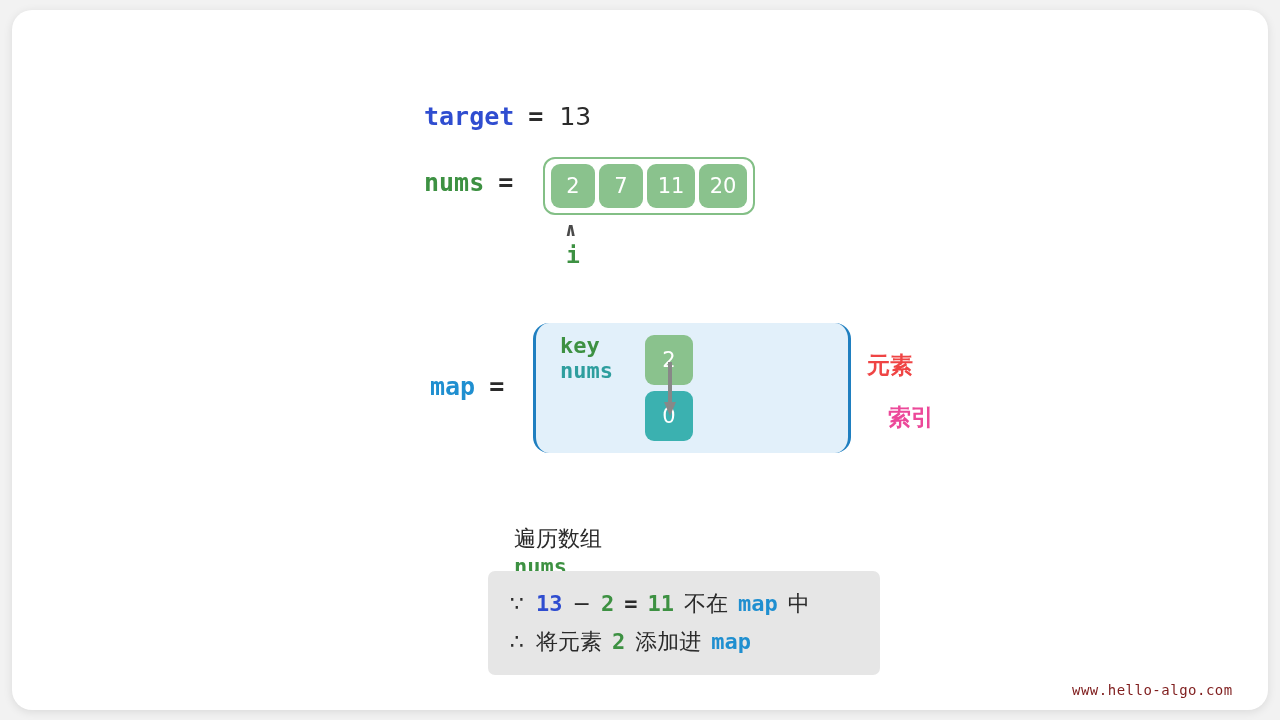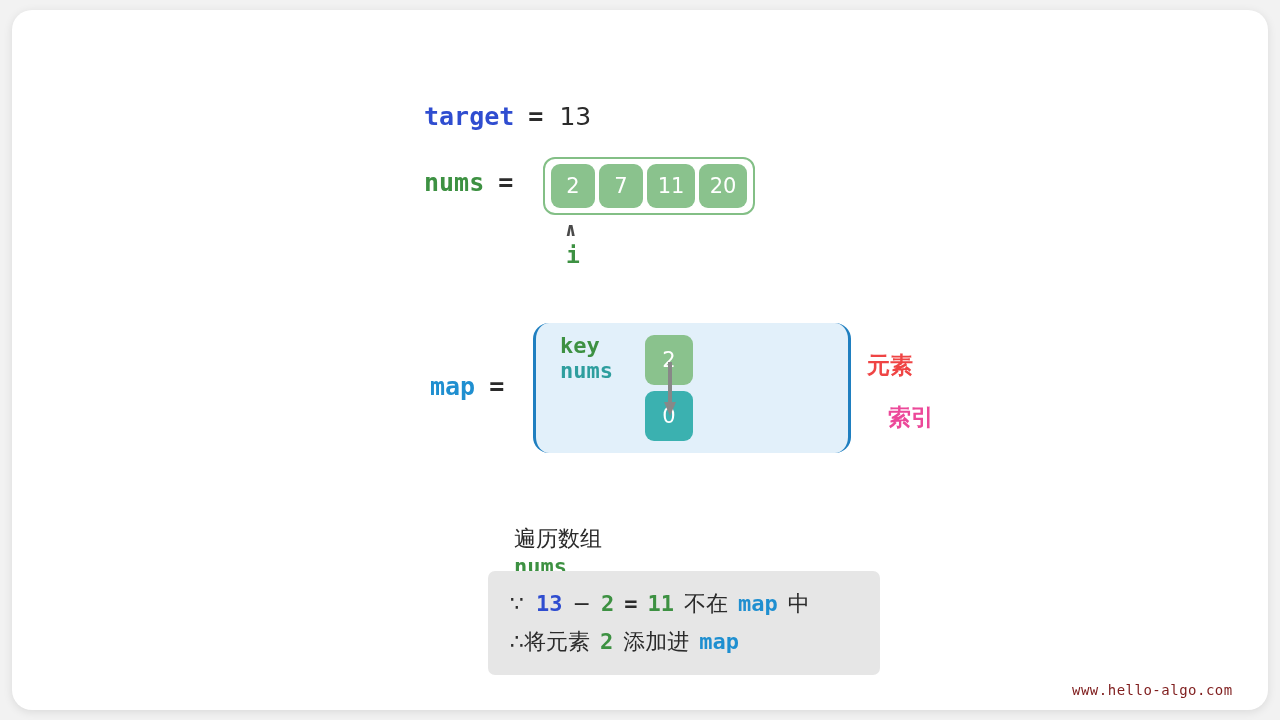--- a/index.html
+++ b/index.html
@@ -250,21 +250,21 @@
       <span class="cn" style="margin-left:10px">−</span>
       <span class="tok tok-green" style="margin-left:10px">2</span>
       <span class="tok tok-dark" style="margin-left:10px">=</span>
       <span class="tok tok-green" style="margin-left:10px">11</span>
       <span class="cn" style="margin-left:10px">不在</span>
       <span class="tok tok-lightblue" style="margin-left:10px">map</span>
       <span class="cn" style="margin-left:10px">中</span>
     </div>
     <div class="conc-line">
       <span class="cn">∴</span>
-      <span class="cn" style="">将元素</span>
+      <span class="cn" style="margin-left:12px">将元素</span>
       <span class="tok tok-green" style="margin-left:10px">2</span>
       <span class="cn" style="margin-left:10px">添加进</span>
       <span class="tok tok-lightblue" style="margin-left:10px">map</span>
     </div>
   </div>
 
   <div class="abs" id="watermark">www.hello-algo.com</div>
 
 </div>
 

